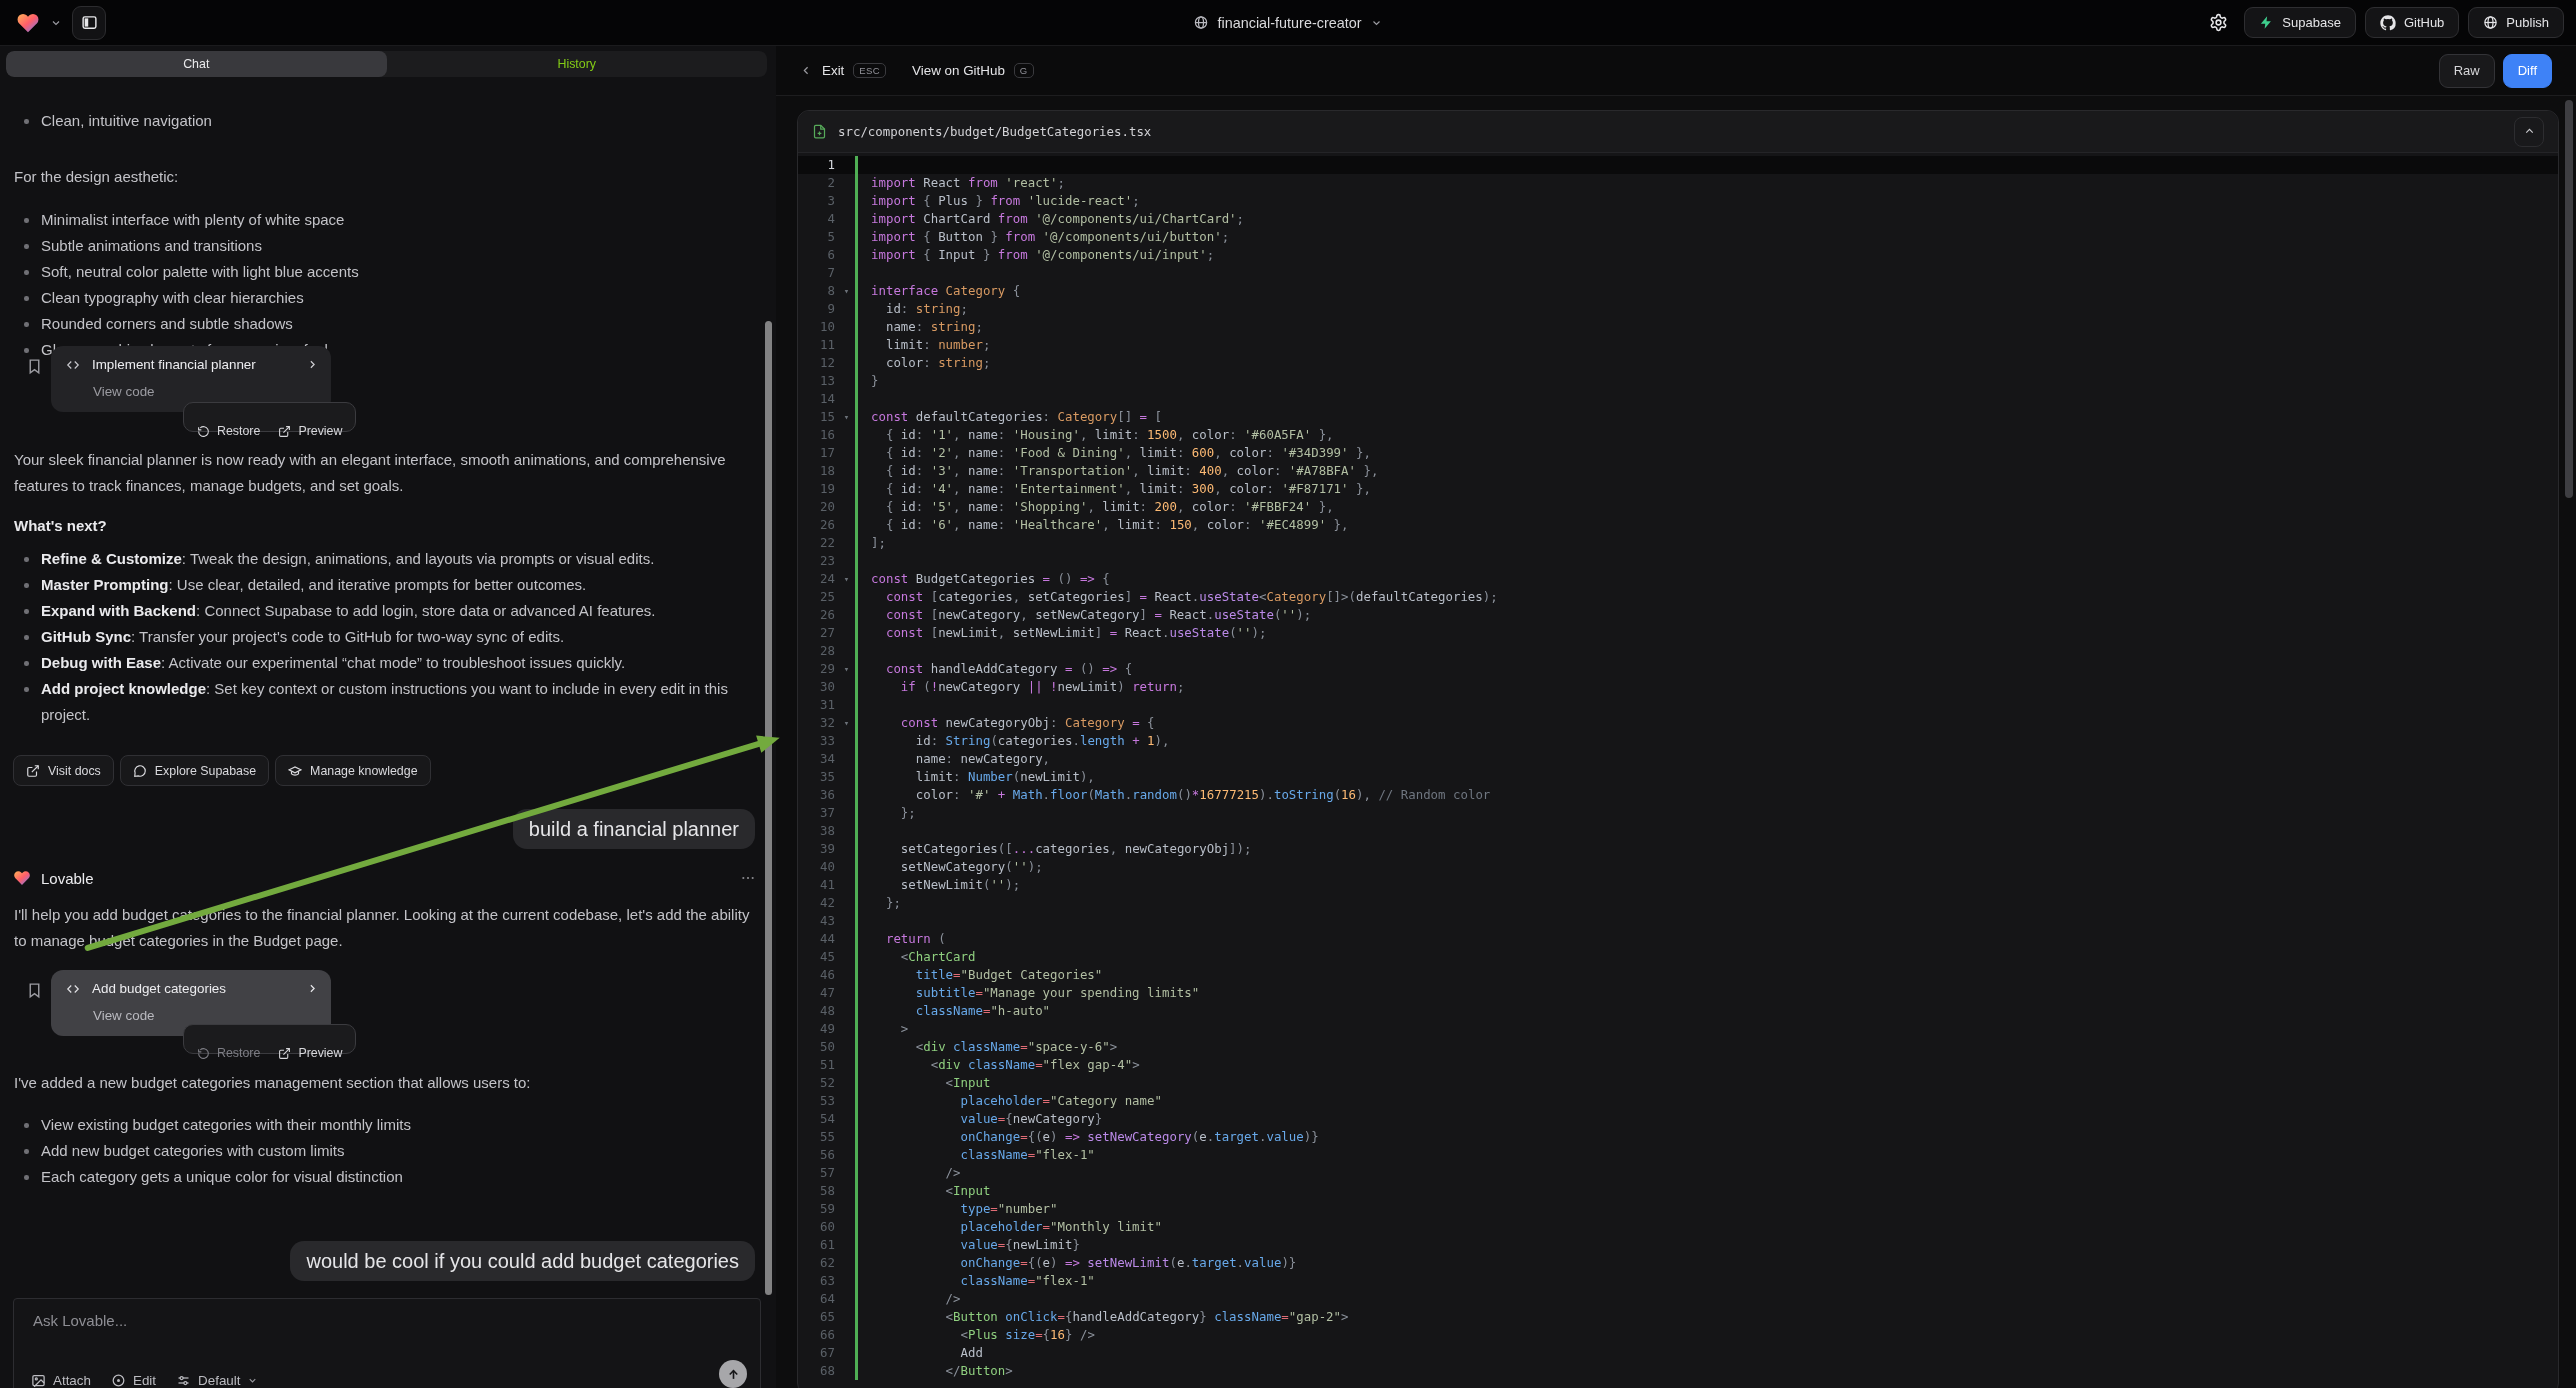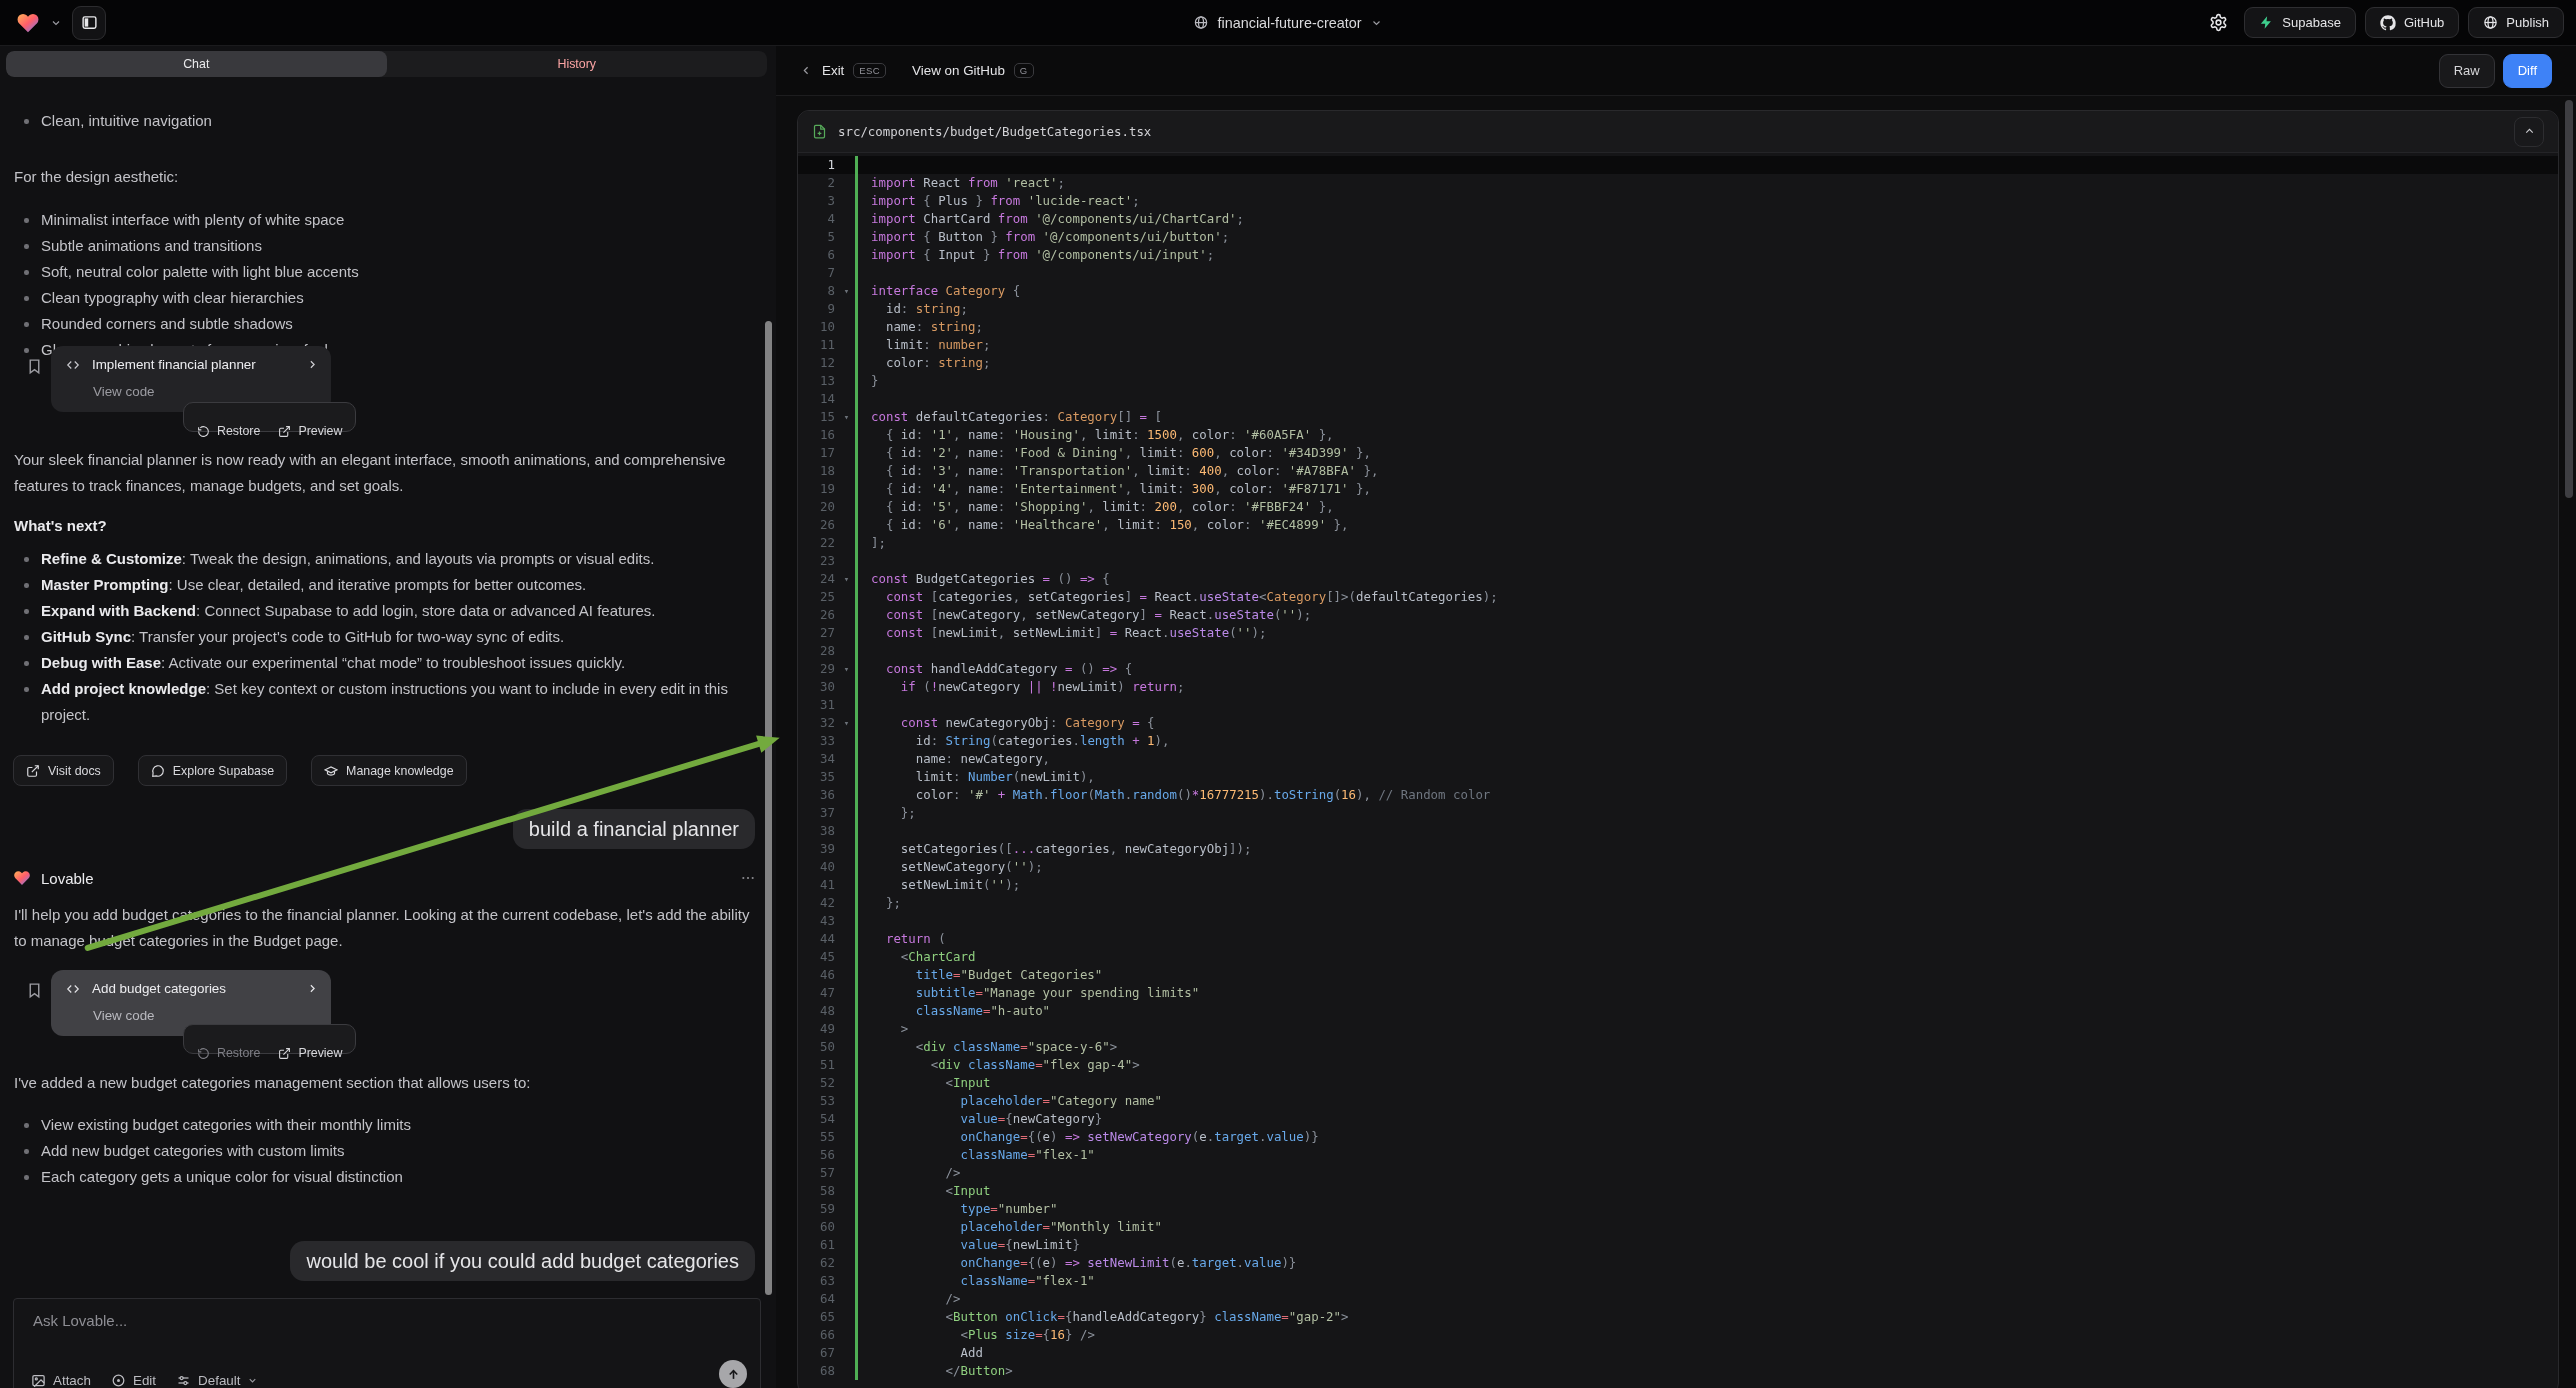--- a/index.html
+++ b/index.html
@@ -21,21 +21,21 @@
     display:flex; align-items:center; gap:8px; padding:0 14px; font-size:13px; cursor:pointer; }
   svg.ic { display:block; }
 
   
   .chat-panel { position:absolute; left:0; top:46px; width:776px; bottom:0; background:#111113; }
   .code-panel { position:absolute; left:776px; right:0; top:46px; bottom:0; background:#0d0d0e; }
 
   
   .tabs { position:absolute; left:6px; right:9px; top:5px; height:26px; background:#1c1c1e; border-radius:8px;
     display:flex; overflow:hidden; }
-  .tab { flex:1; display:flex; align-items:center; justify-content:center; font-size:12.4px; color:#fca5a5; cursor:pointer; }
+  .tab { flex:1; display:flex; align-items:center; justify-content:center; font-size:12.4px; color:#84cc16; cursor:pointer; }
   .tab.active { background:#39393d; border-radius:8px; color:#eaeaec; }
 
   
   .blk { position:absolute; left:14px; right:24px; }
   .chat-p { font-size:15px; line-height:26px; color:#c3c3c8; }
   .chat-h { font-size:15px; line-height:26px; font-weight:700; color:#eaeaed; }
   ul.chat-ul { list-style:none; }
   ul.chat-ul li { position:relative; padding-left:27px; font-size:15px; line-height:26px; color:#c3c3c8; }
   ul.chat-ul li::before { content:""; position:absolute; left:10px; top:11px; width:4.5px; height:4.5px;
     border-radius:50%; background:#707075; }
@@ -47,21 +47,21 @@
   .tc-row1 { position:absolute; left:15px; top:11px; right:12px; display:flex; align-items:center; gap:12px;
     font-size:13.4px; color:#ededf0; }
   .tc-title { flex:1; }
   .tc-sub { position:absolute; left:42px; top:38px; font-size:13.4px; color:#9b9ba1; }
   .tool-card.lit .tc-sub { color:#b9b9bf; }
   .pill { position:absolute; height:30px; background:#1b1b1d; border:1px solid #3b3b3f; border-radius:10px;
     display:flex; align-items:center; padding:0 13px; gap:18px; font-size:12.4px; color:#d8d8dc; z-index:5; }
   .pill .pitem { display:flex; align-items:center; gap:7px; cursor:pointer;margin-top:28px; }
   .pill .pitem.dim { color:#7e7e85; }
 
-  .actions { position:absolute; left:13px; display:flex; gap:24px; }
+  .actions { position:absolute; left:13px; display:flex; gap:6px; }
   .chip { height:31px; border:1px solid #303034; background:#18181a; border-radius:8px; color:#dadade;
     font-size:12.4px; display:flex; align-items:center; gap:8px; padding:0 12px; cursor:pointer; }
 
   .bubble { position:absolute; right:21px; background:#29292c; color:#e5e5e8; font-size:20px;
     padding:9px 16px; border-radius:14px; line-height:22px; }
 
   .lov-hdr { position:absolute; left:13px; right:20px; display:flex; align-items:center; gap:10px;
     font-size:15px; color:#ececef; }
   .lov-hdr .dots { margin-left:auto; color:#8b8b90; cursor:pointer; }
 

